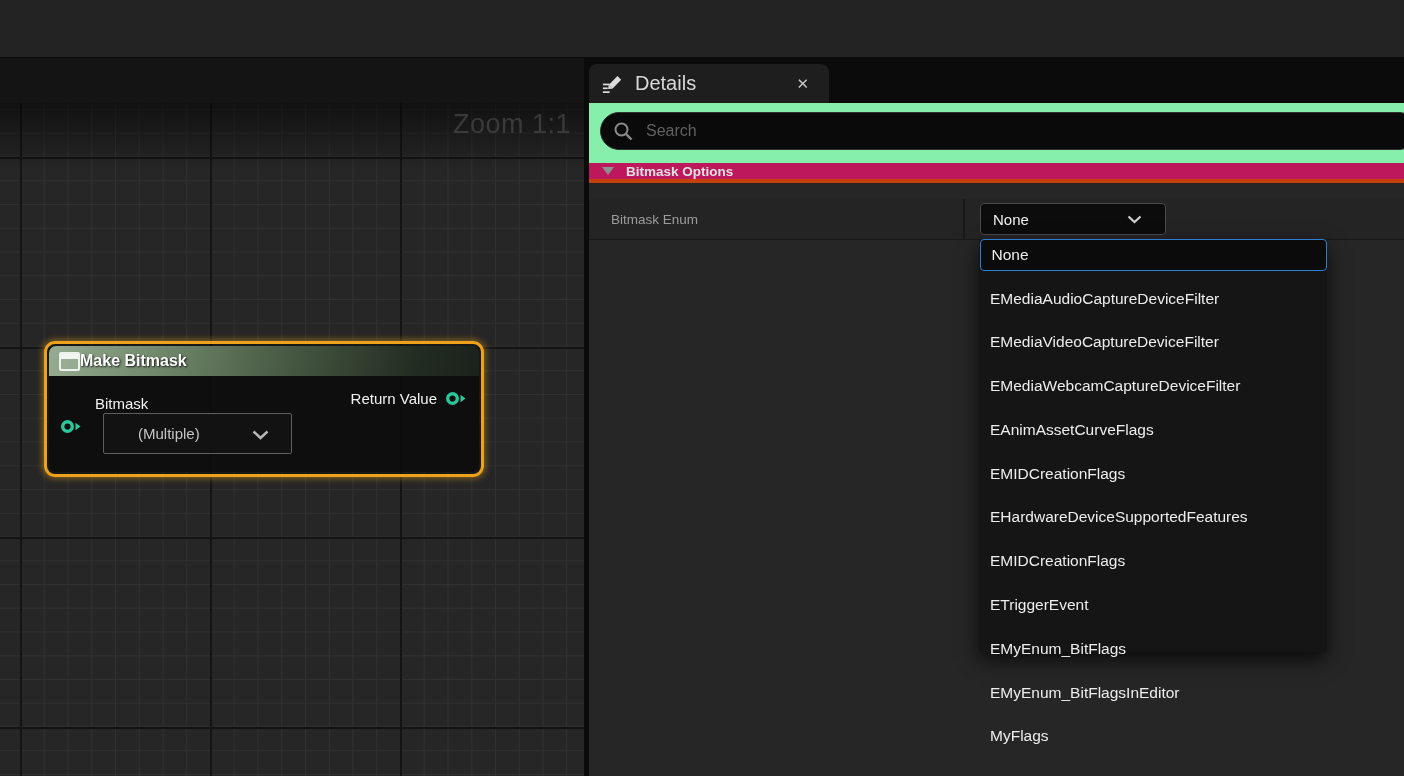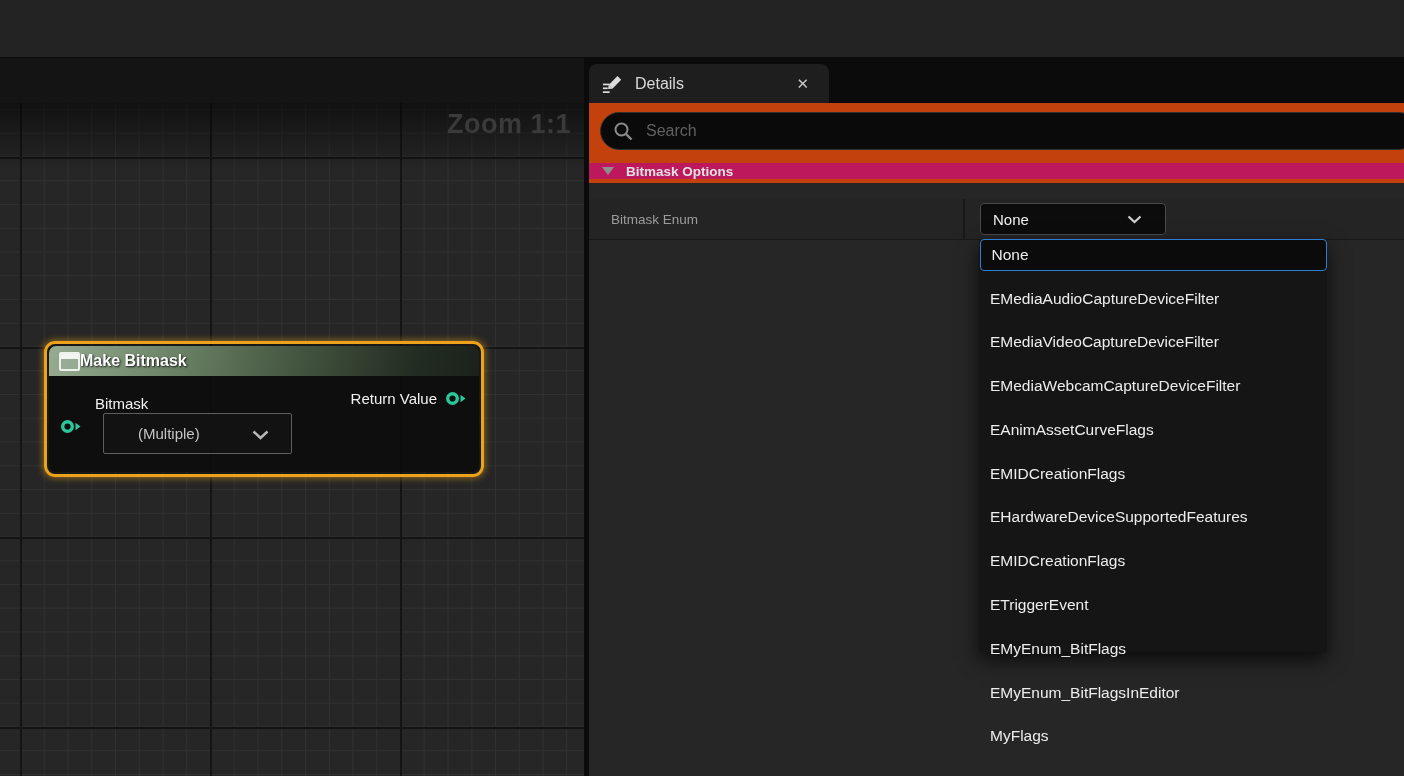--- a/index.html
+++ b/index.html
@@ -17,21 +17,21 @@
   #graph-viewport { left:0; top:45px; width:100%; height:673px;
     background-color:#262626;
     background-image:
       linear-gradient(to bottom, rgba(4,4,4,0.62), rgba(4,4,4,0) 68px),
       linear-gradient(to right, #141414 2px, transparent 2px),
       linear-gradient(to bottom, #141414 2px, transparent 2px),
       linear-gradient(to right, #313131 1px, transparent 1px),
       linear-gradient(to bottom, #313131 1px, transparent 1px);
     background-size: 100% 100%, 190px 100%, 100% 190px, 23.75px 100%, 100% 23.75px;
     background-position: 0 0, 20px 0, 0 54px, 20px 0, 0 6px; }
-  #zoom-label { right:13px; top:6px; font-size:27px; font-weight:bold;
+  #zoom-label { right:13px; top:6px; font-size:27px; font-weight:normal;
     color:#3a3a3a; letter-spacing:0.5px; }
 
   
   #node-sel { left:44px; top:238px; width:440px; height:136px;
     border:3px solid #ECA31B; border-radius:11px; padding:2px;
     background:rgba(8,8,8,0.45);
     box-shadow:0 0 7px 1px rgba(236,163,27,0.55); }
   #node { width:100%; height:100%; border-radius:7px; overflow:hidden;
     background:rgba(12,13,12,0.88); position:relative; }
   #node-header { height:30px; display:flex; align-items:center; 
@@ -52,24 +52,24 @@
   #multi-combo-chevron { position:absolute; right:22px; top:16px; }
   #out-group { right:12px; top:14px; display:flex; align-items:center; gap:8px; }
 
   
   #details { left:589px; top:58px; width:815px; height:718px; background:#262626;
     overflow:hidden; }
   #tabwell { left:0; top:0; width:100%; height:45px; background:#0b0b0b; }
   #details-tab { left:0; top:6px; width:240px; height:39px; background:#1e1e1e;
     border-radius:8px 8px 0 0; display:flex; align-items:center; gap:11px;
     padding-left:12px; cursor:pointer; }
-  #details-tab-title { font-size:16px; color:#d9d9d9; }
+  #details-tab-title { font-size:20px; color:#d9d9d9; }
   #tab-close { position:absolute; right:20px; font-size:15px; color:#c8c8c8;
     cursor:pointer; }
-  #search-row { left:0; top:45px; width:100%; height:60px; background:#c2410c; }
+  #search-row { left:0; top:45px; width:100%; height:60px; background:#86efac; }
   #search-box { left:11px; top:9px; right:-14px; height:38px; background:#0a0a0a;
     border:1px solid #303030; border-radius:19px; display:flex; align-items:center;
     gap:12px; padding-left:12px; }
   #search-placeholder { font-size:16px; color:#616161; }
   #category-row { left:0; top:105px; width:100%; height:20px; background:#be185d;
     border-bottom:4px solid #c2410c; display:flex; align-items:center; gap:12px;
     padding-left:13px; cursor:pointer; }
   #category-caret { width:0; height:0; border-left:6px solid transparent;
     border-right:6px solid transparent; border-top:8px solid #909090; }
   #category-label { font-size:13.5px; font-weight:bold; color:#e3e3e3; }

